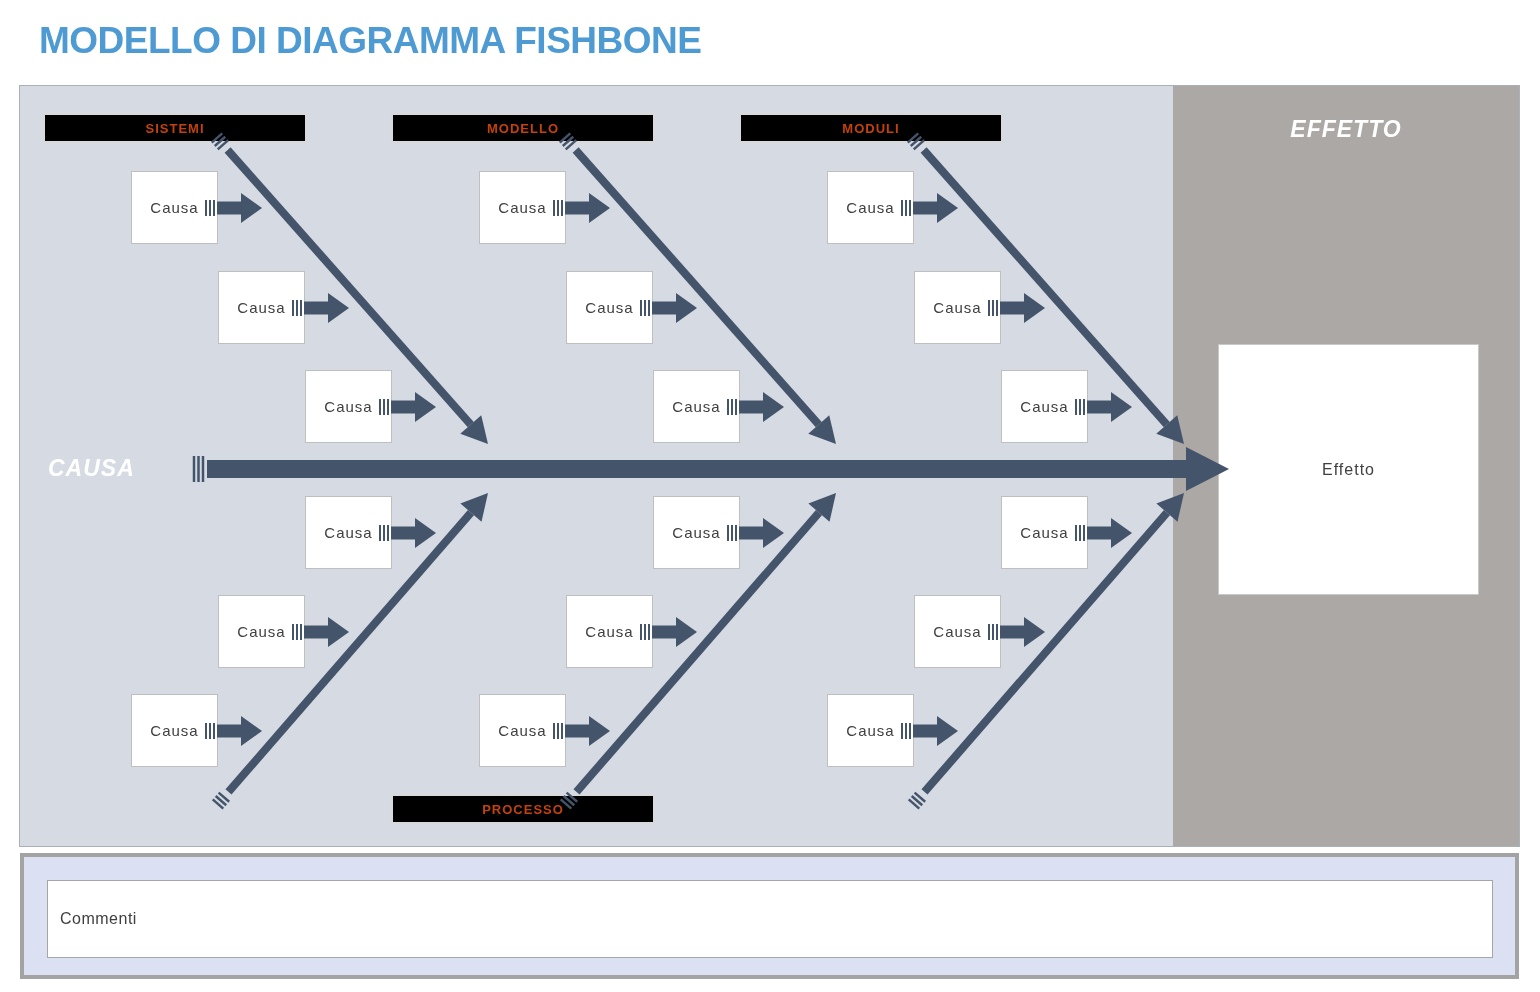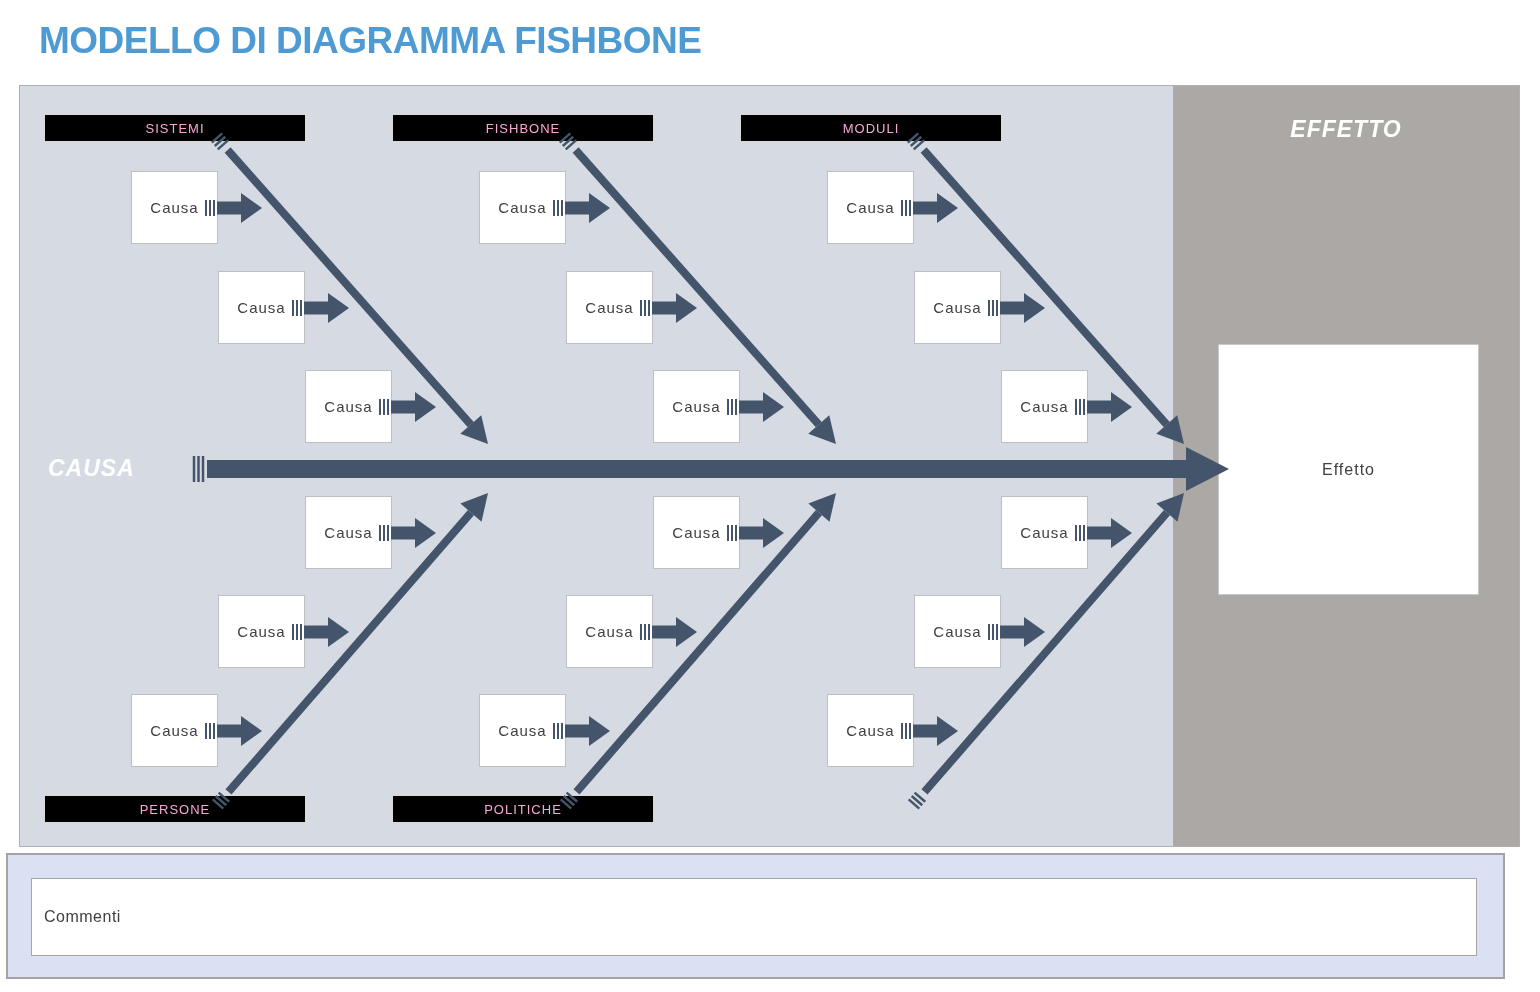--- a/index.html
+++ b/index.html
@@ -25,42 +25,42 @@
   .side-label{
     position:absolute;color:#ffffff;font-weight:bold;font-style:italic;
     font-size:23px;letter-spacing:1px;white-space:nowrap;
   }
   .cause-side{left:28px;top:369px;}
   .effect-side{left:1153px;top:30px;width:346px;text-align:center;}
   .header-box{
     position:absolute;width:260px;height:26px;background:#000000;
     border:2px solid var(--header-border,#D9D9D9);
     display:flex;align-items:center;justify-content:center;
-    color:#f9a8d4;font-weight:normal;font-size:13px;letter-spacing:1px;
+    color:#c2410c;font-weight:bold;font-size:13px;letter-spacing:1px;
   }
   .causa-box{
     position:absolute;width:85px;height:71px;background:#ffffff;
     border:1px solid var(--box-border,#BFBFBF);
     display:flex;align-items:center;justify-content:center;
     font-size:15px;letter-spacing:1px;color:var(--text-dark,#404040);
   }
   .effect-box{
     position:absolute;left:1198px;top:258px;width:259px;height:249px;
     background:#ffffff;border:1px solid #c8c8c8;
     display:flex;align-items:center;justify-content:center;
     font-size:16px;letter-spacing:1px;color:var(--text-dark,#404040);
   }
   #arrowsvg{
     position:absolute;left:0;top:0;width:1499px;height:760px;
     pointer-events:none;z-index:5;
   }
   .comments-band{
-    position:absolute;left:6px;top:853px;width:1499px;height:126px;
+    position:absolute;left:20px;top:853px;width:1499px;height:126px;
     background:var(--comment-band,#DBE0F2);
-    border:2px solid #a3a3a3;box-sizing:border-box;
+    border:4px solid #a3a3a3;box-sizing:border-box;
   }
   .comments-box{
     position:absolute;left:23px;top:23px;width:1432px;height:76px;
     background:#ffffff;border:1px solid #a6a6a6;
     display:flex;align-items:center;
     font-size:16px;letter-spacing:0.5px;color:var(--text-dark,#404040);
     padding-left:12px;
   }
 </style>
 </head>
@@ -68,24 +68,23 @@
 
 <h1 class="page-title">MODELLO DI DIAGRAMMA FISHBONE</h1>
 
 <div class="board">
   <div class="effect-panel"></div>
 
   <div class="side-label cause-side">CAUSA</div>
   <div class="side-label effect-side">EFFETTO</div>
 
   <div class="header-box" style="left:23px;top:27px">SISTEMI</div>
-  <div class="header-box" style="left:371px;top:27px">FISHBONE</div>
+  <div class="header-box" style="left:371px;top:27px">MODELLO</div>
   <div class="header-box" style="left:719px;top:27px">MODULI</div>
-  <div class="header-box" style="left:23px;top:708px">PERSONE</div>
-  <div class="header-box" style="left:371px;top:708px">POLITICHE</div>
+  <div class="header-box" style="left:371px;top:708px">PROCESSO</div>
 
   <div class="causa-box" style="left:111px;top:85px">Causa</div>
   <div class="causa-box" style="left:198px;top:185px">Causa</div>
   <div class="causa-box" style="left:285px;top:284px">Causa</div>
   <div class="causa-box" style="left:285px;top:410px">Causa</div>
   <div class="causa-box" style="left:198px;top:509px">Causa</div>
   <div class="causa-box" style="left:111px;top:608px">Causa</div>
 
   <div class="causa-box" style="left:459px;top:85px">Causa</div>
   <div class="causa-box" style="left:546px;top:185px">Causa</div>

